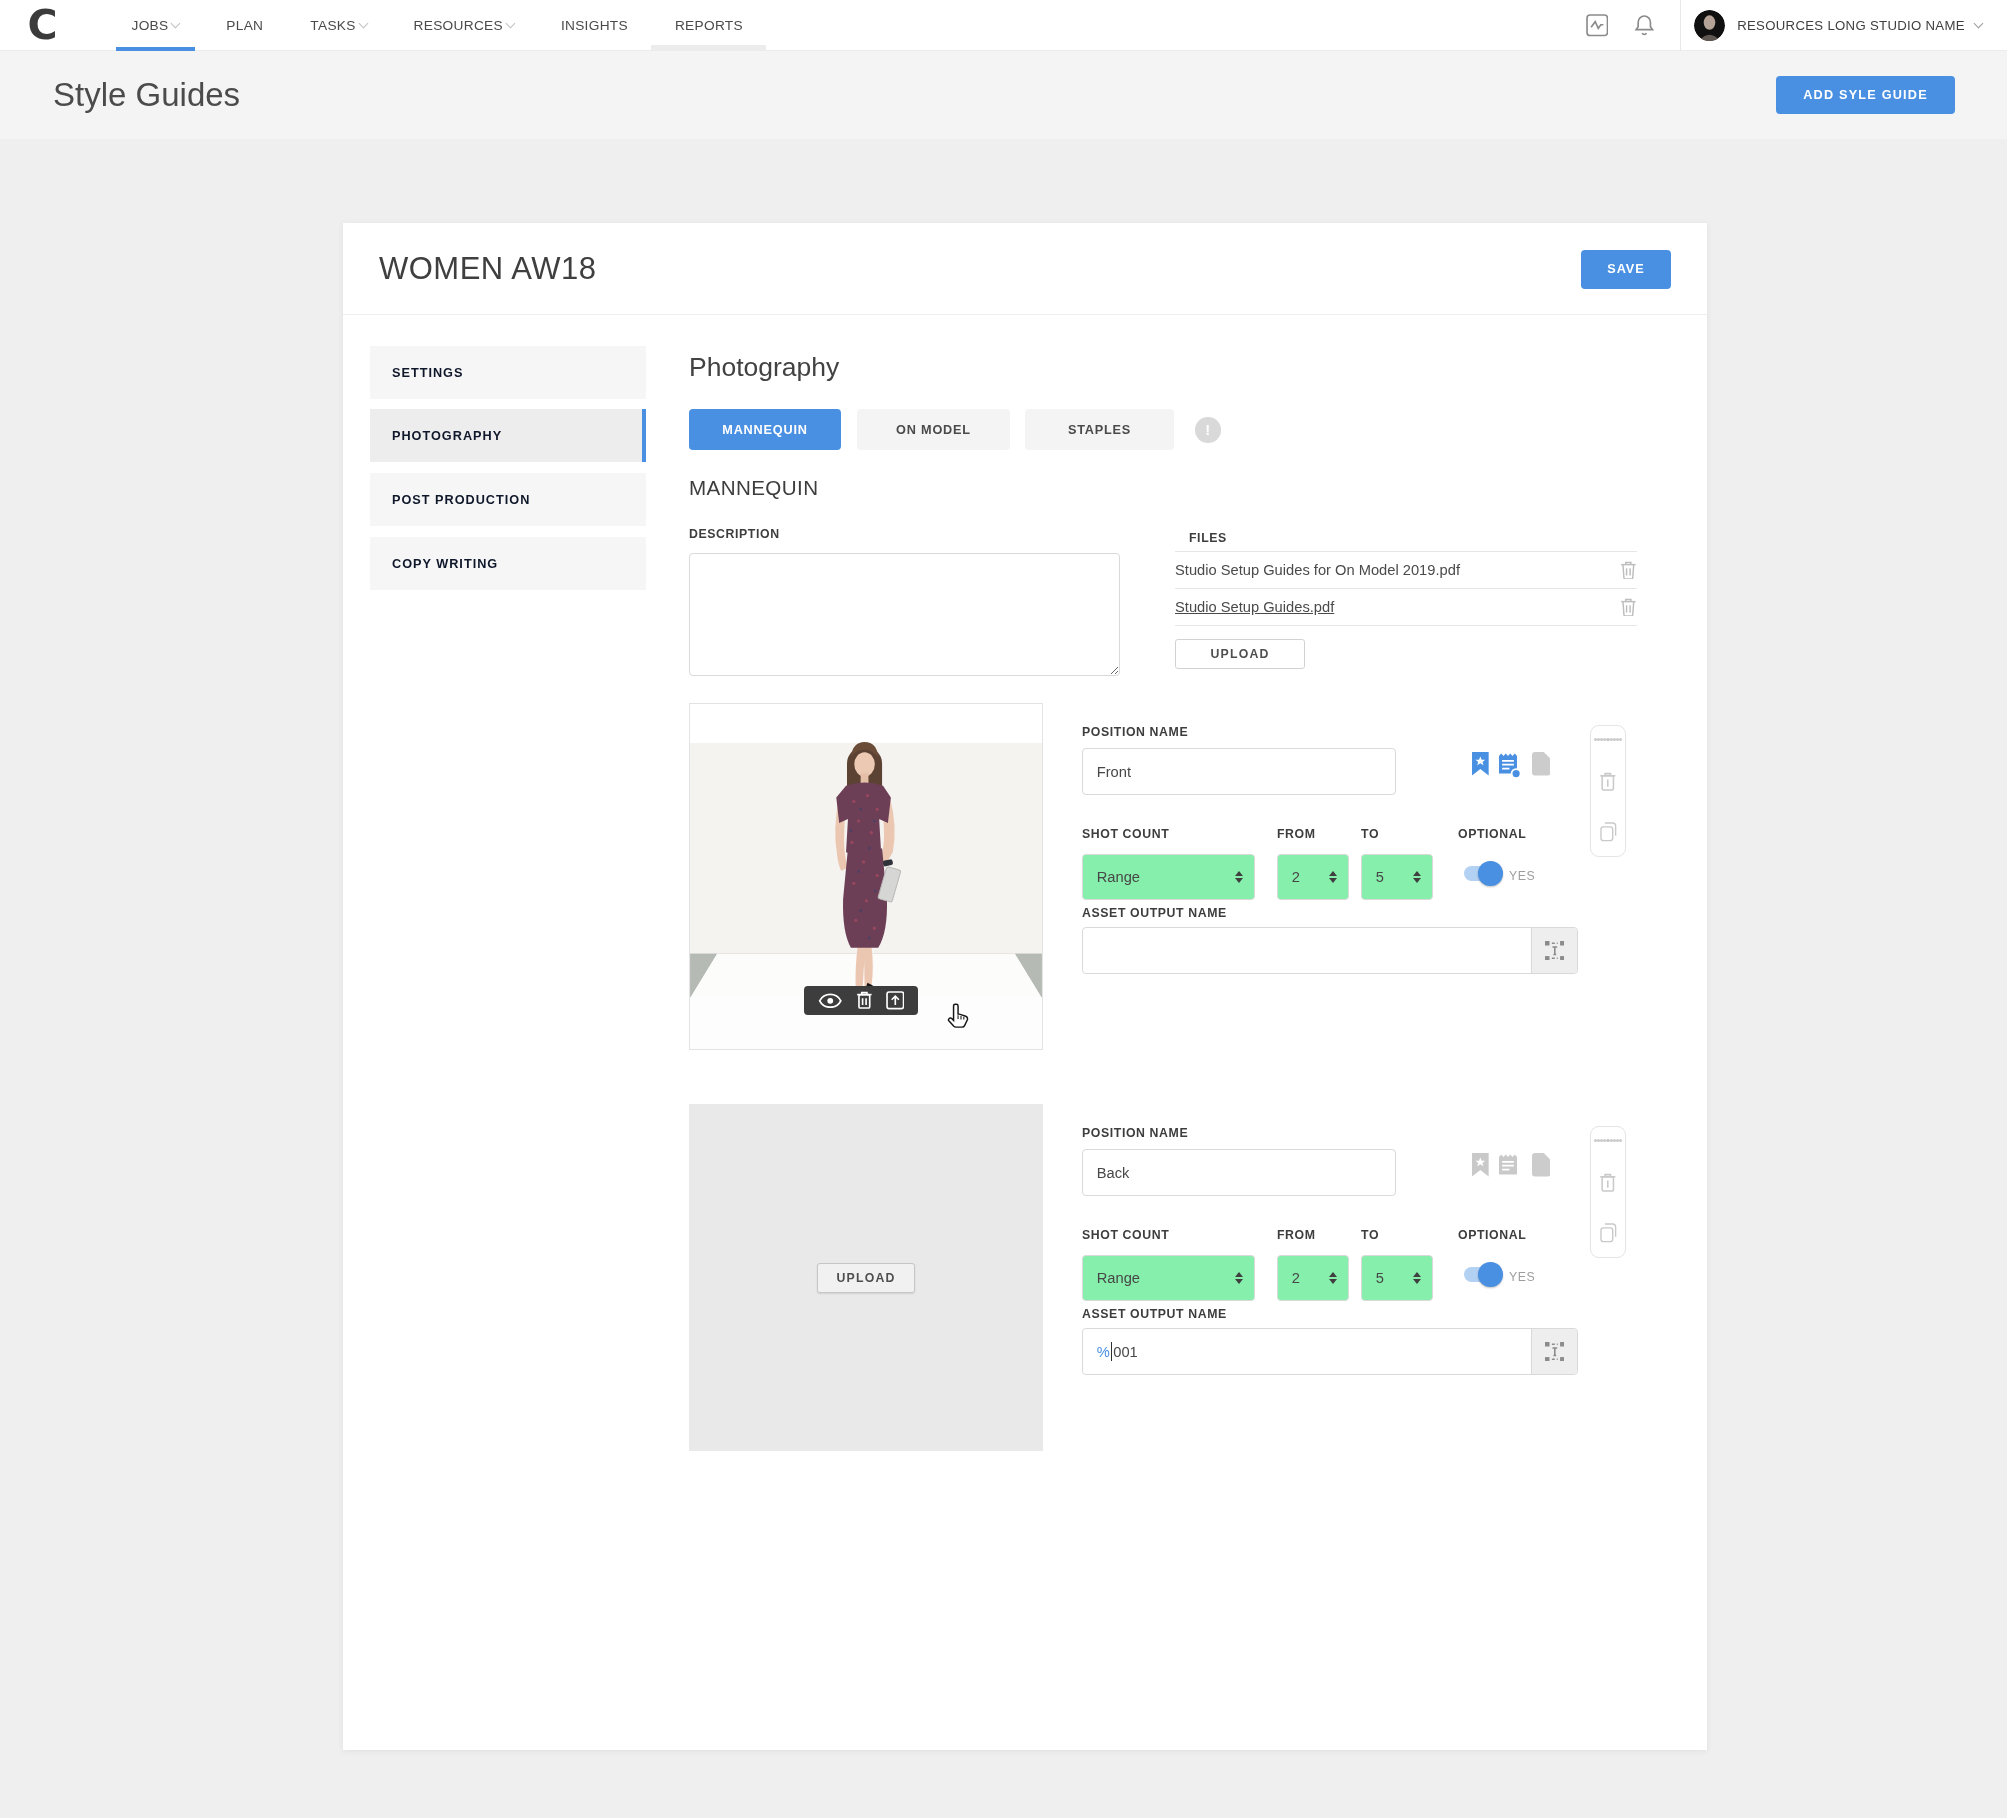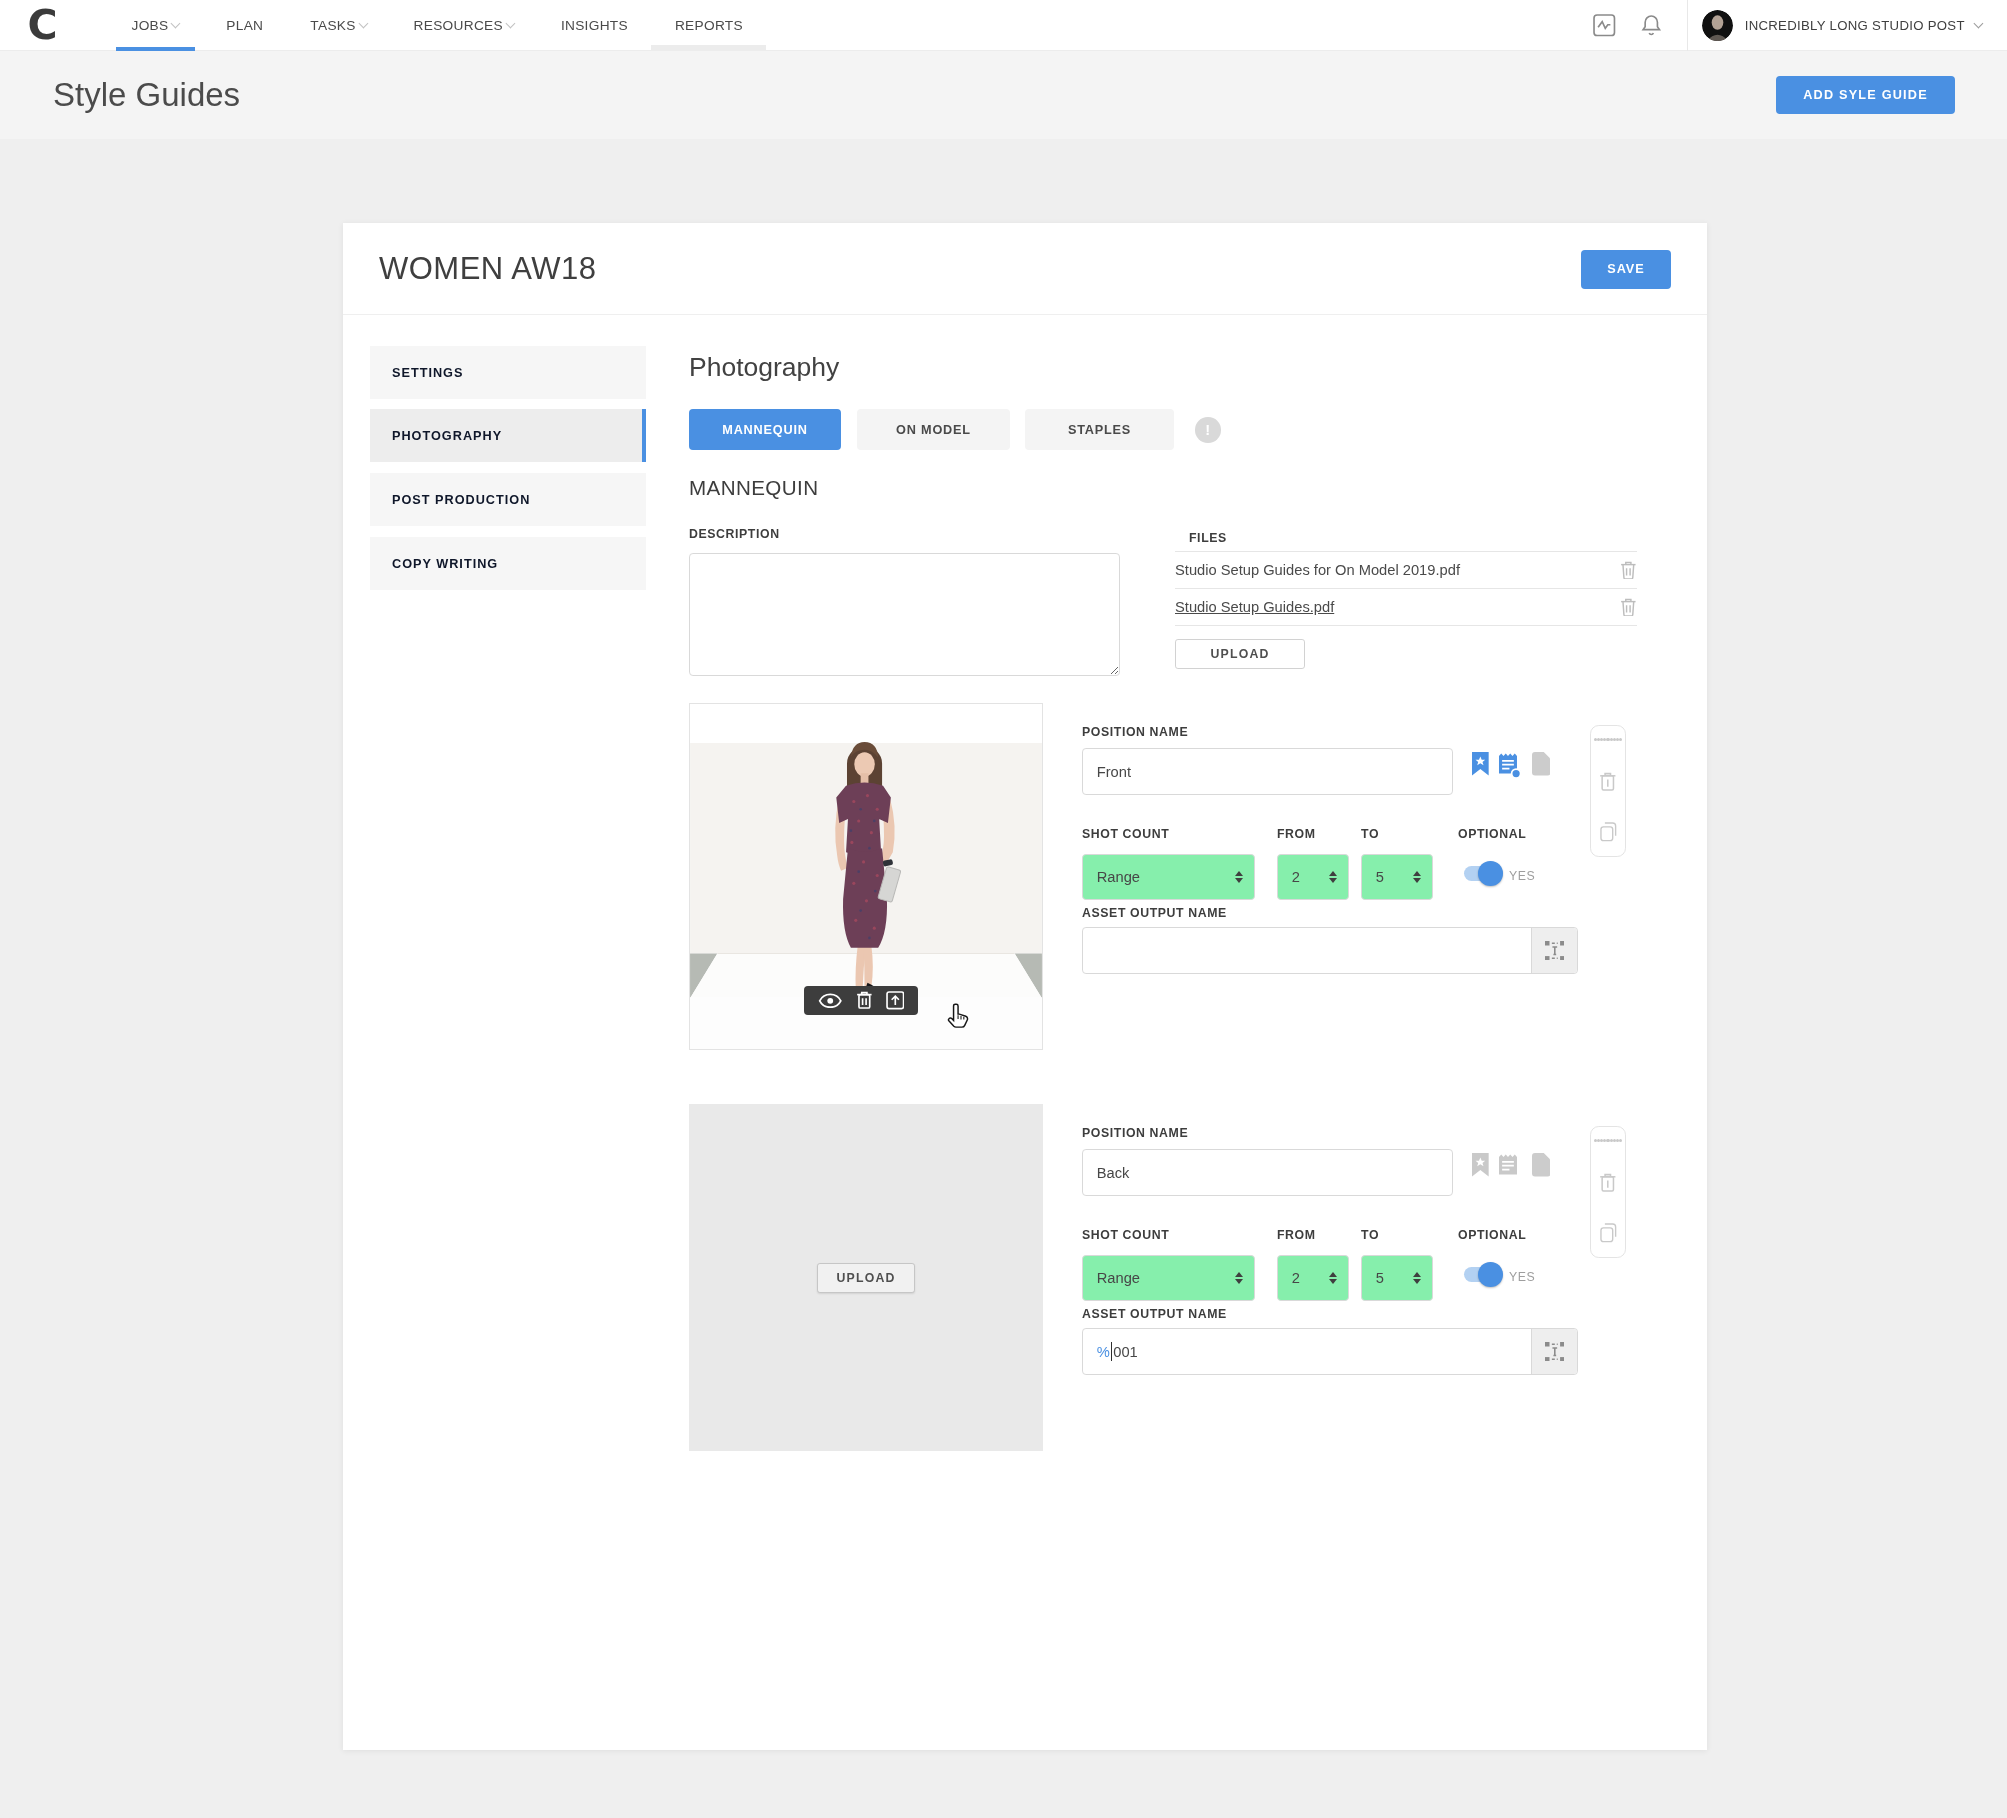--- a/index.html
+++ b/index.html
@@ -56,21 +56,21 @@
   .upload-btn { position:absolute; left:832px; top:416px; width:130px; height:30px; background:#fff; border:1px solid #d2d2d2; border-radius:2.9px; font-family:inherit; font-size:12.3px; font-weight:700; letter-spacing:1.2px; color:#4f4f4f; cursor:pointer; }
   
   .pos-block { position:absolute; left:0; width:1364px; height:347px; }
   .pb1 { top:480px; } .pb2 { top:881px; }
   .img-box { position:absolute; left:346px; top:0; width:354px; height:347px; border:1px solid #e3e3e3; background:#fff; cursor:pointer; }
   .img-toolbar { position:absolute; left:114px; top:282px; width:114px; height:29px; background:#3d3d3d; border-radius:3.9px; display:flex; align-items:center; justify-content:space-evenly; }
   .tb-btn { display:flex; align-items:center; cursor:pointer; }
   .cursor-hand { position:absolute; left:257px; top:298px; pointer-events:none; }
   .upload-box { position:absolute; left:346px; top:0; width:354px; height:347px; background:#e9e9e9; display:flex; align-items:center; justify-content:center; cursor:pointer; }
   .upload-btn2 { width:98px; height:30px; background:#f1f1f1; border:1px solid #c6c6c6; border-radius:2.9px; box-shadow:0 1px 2px rgba(0,0,0,.1); font-family:inherit; font-size:12.3px; font-weight:700; letter-spacing:1.2px; color:#4f4f4f; cursor:pointer; }
-  .txt-input { position:absolute; left:739px; top:45px; width:371px; height:47px; border:1px solid #d9d9d9; border-radius:3.9px; font-family:inherit; font-size:14.7px; color:#474747; padding:0 13.7px; outline:none; }
+  .txt-input { position:absolute; left:739px; top:45px; width:314px; height:47px; border:1px solid #d9d9d9; border-radius:3.9px; font-family:inherit; font-size:14.7px; color:#474747; padding:0 13.7px; outline:none; }
   .name-icons { position:absolute; left:1129px; top:49px; display:flex; align-items:flex-start; gap:9.8px; }
   .name-icons span { display:flex; cursor:pointer; }
   .icon-panel { position:absolute; left:1247px; top:21.6px; width:36px; height:132px; border:1px solid #e4e4e4; border-radius:8.8px; background:#fff; display:flex; flex-direction:column; align-items:center; justify-content:space-between; padding:12.7px 0; }
   .icon-panel > span { display:flex; cursor:pointer; }
   .dots { display:grid; grid-template-columns:repeat(3,4.9px); grid-auto-rows:4.9px; cursor:grab; }
   .dots i { width:3.1px; height:3.1px; background:#c9c9c9; border-radius:50%; }
   .sel { position:absolute; top:151px; height:46px; border:1px solid #d9d9d9; border-radius:3.9px; background:#86efac; display:flex; align-items:center; padding:0 10.8px 0 13.7px; font-size:14.7px; color:#474747; cursor:pointer; }
   .arrows { margin-left:auto; display:flex; flex-direction:column; gap:2.9px; }
   .tri-up { width:0; height:0; border-left:4.4px solid transparent; border-right:4.4px solid transparent; border-bottom:5.4px solid #3f3f3f; }
   .tri-dn { width:0; height:0; border-left:4.4px solid transparent; border-right:4.4px solid transparent; border-top:5.4px solid #3f3f3f; }
@@ -131,21 +131,21 @@
       </svg>
     </span>
     <span class="nav-divider"></span>
     <span class="avatar">
       <svg width="31" height="31" viewBox="0 0 32 32">
         <circle cx="16" cy="16" r="16" fill="#101010"></circle>
         <ellipse cx="16" cy="13" rx="6" ry="7.5" fill="#b3a295"></ellipse>
         <path d="M5 32 q11 -13 22 0 z" fill="#5f5852"></path>
       </svg>
     </span>
-    <span class="studio-name">INCREDIBLY LONG STUDIO POST</span>
+    <span class="studio-name">RESOURCES LONG STUDIO NAME</span>
     <span class="chev dk"></span>
   </div>
 </header>
 
 <section class="page-header">
   <h1 class="page-title">Style Guides</h1>
   <button class="add-btn">ADD SYLE GUIDE</button>
 </section>
 
 <section class="card">

